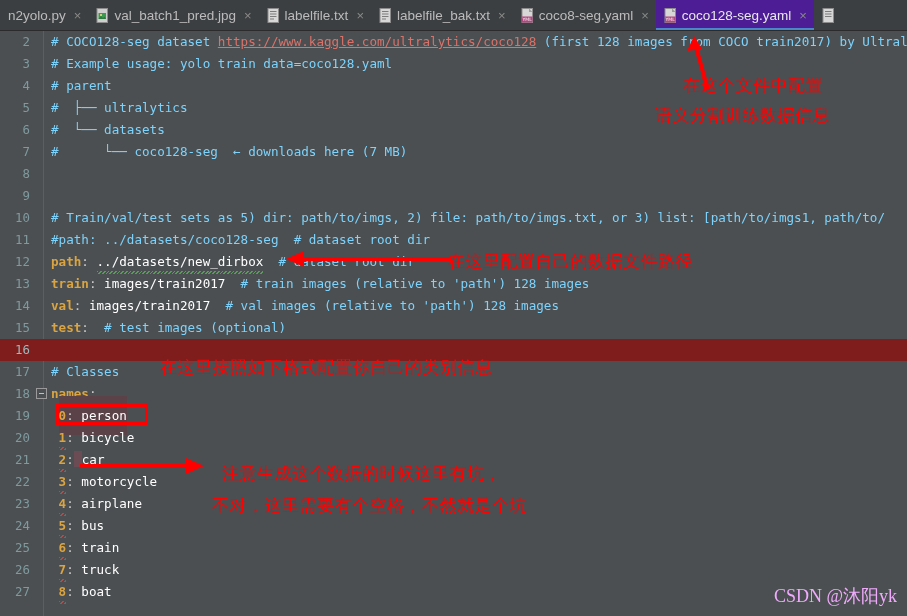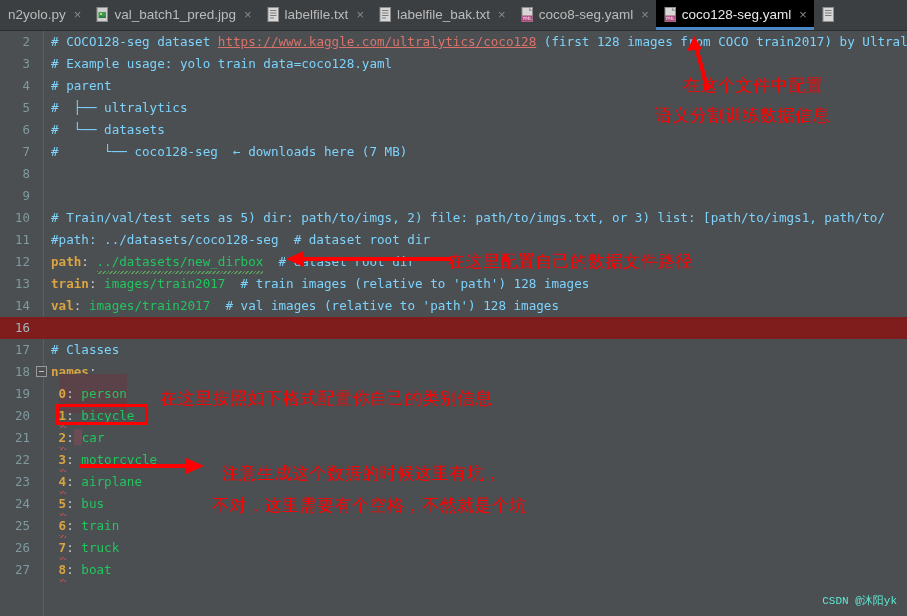--- a/index.html
+++ b/index.html
@@ -16,38 +16,38 @@
     overflow: hidden;
     background: #4b4f52;
   }
 
   
   .tabbar {
     position: absolute; top: 0; left: 0;
     width: 907px; height: 31px;
     background: #3c3f41;
     display: flex;
-    align-items: flex-end;
+    align-items: center;
     border-bottom: 1px solid #2b2b2b;
     overflow: hidden;
     white-space: nowrap;
   }
   .tab {
     display: flex;
     align-items: center;
     gap: 5px;
     padding: 0 7px 0 8px;
     height: 31px;
     font-size: 13.5px;
     color: #bbbbbb;
     position: relative;
     flex: 0 0 auto;
   }
   .tab.active {
-    background: #000000;
+    background: #4c1d95;
     color: #e8e8e8;
   }
   .tab.active::after {
     content: "";
     position: absolute;
     left: 0; right: 0; bottom: 0;
     height: 3px;
     background: #4a88c7;
   }
   .tab .tab-label { line-height: 31px; }
@@ -106,21 +106,21 @@
     left: 51px; top: 0;
     white-space: pre;
   }
 
   
   .cmt  { color: #cc7832; }
   .cmt  { color: #7dd3fc; }
   .url  { color: #d9736a; text-decoration: underline; }
   .key  { color: #d9a441; font-weight: bold; }
   .num  { color: #d9a441; font-weight: bold; }
-  .val  { color: #22c55e; }
+  .val  { color: #ffffff; }
   .colon{ color: #c8c8c8; }
   .plain{ color: #c8c8c8; }
 
   
   .sq {
     position: relative;
     display: inline-block;
   }
   .sq::after {
     content: "";
@@ -176,23 +176,23 @@
   }
   .redbox {
     position: absolute;
     border: 3px solid #ff0000;
   }
   .arrow { position: absolute; }
 
   .watermark {
     position: absolute;
     right: 10px; bottom: 8px;
-    color: #5eead4;
-    font-size: 11px;
-    font-family: Liberation Mono, monospace;
+    color: #f0abfc;
+    font-size: 18px;
+    font-family: Liberation Serif, serif;
   }
 </style>
 </head>
 <body>
 
 <div id="app">
 
   <div class="tabbar">
 
     <div class="tab">
@@ -340,20 +340,24 @@
       <div class="row">
         <span class="lineno">13</span>
         <span class="ltext"><span class="key">train</span><span class="colon">: </span><span class="val">images/train2017</span><span class="plain">  </span><span class="cmt"># train images (relative to 'path') 128 images</span></span>
       </div>
 
       <div class="row">
         <span class="lineno">14</span>
         <span class="ltext"><span class="key">val</span><span class="colon">: </span><span class="val">images/train2017</span><span class="plain">  </span><span class="cmt"># val images (relative to 'path') 128 images</span></span>
       </div>
 
+      <div class="row">
+        <span class="lineno">15</span>
+        <span class="ltext"><span class="key">test</span><span class="colon">: </span><span class="plain"> </span><span class="cmt"># test images (optional)</span></span>
+      </div>
 
       <div class="row current">
         <span class="lineno">16</span>
       </div>
 
       <div class="row">
         <span class="lineno">17</span>
         <span class="ltext cmt"># Classes</span>
       </div>
 
@@ -418,21 +422,21 @@
 
   <div class="anno" style="left:655px; top:104px;">语义分割训练数据信息</div>
   <div class="anno" style="left:683px; top:74px;">在这个文件中配置</div>
 
   <svg class="arrow" style="left:286px; top:249px; width:170px; height:20px;">
     <line x1="166" y1="10" x2="16" y2="10" stroke="#ff0000" stroke-width="4"></line>
     <polygon points="0,10 18,2 18,18" fill="#ff0000"></polygon>
   </svg>
   <div class="anno" style="left:448px; top:250px;">在这里配置自己的数据文件路径</div>
 
-  <div class="anno" style="left:160px; top:387px;">在这里按照如下格式配置你自己的类别信息</div>
+  <div class="anno" style="left:160px; top:356px;">在这里按照如下格式配置你自己的类别信息</div>
 
   <div class="redbox" style="left:56px; top:404px; width:92px; height:21px;"></div>
 
   <svg class="arrow" style="left:80px; top:456px; width:125px; height:20px;">
     <line x1="0" y1="10" x2="108" y2="10" stroke="#ff0000" stroke-width="4"></line>
     <polygon points="124,10 106,2 106,18" fill="#ff0000"></polygon>
   </svg>
 
   <div class="anno" style="left:212px; top:494px;">不对，这里需要有个空格，不然就是个坑</div>
   <div class="anno" style="left:222px; top:462px;">注意生成这个数据的时候这里有坑，</div>

